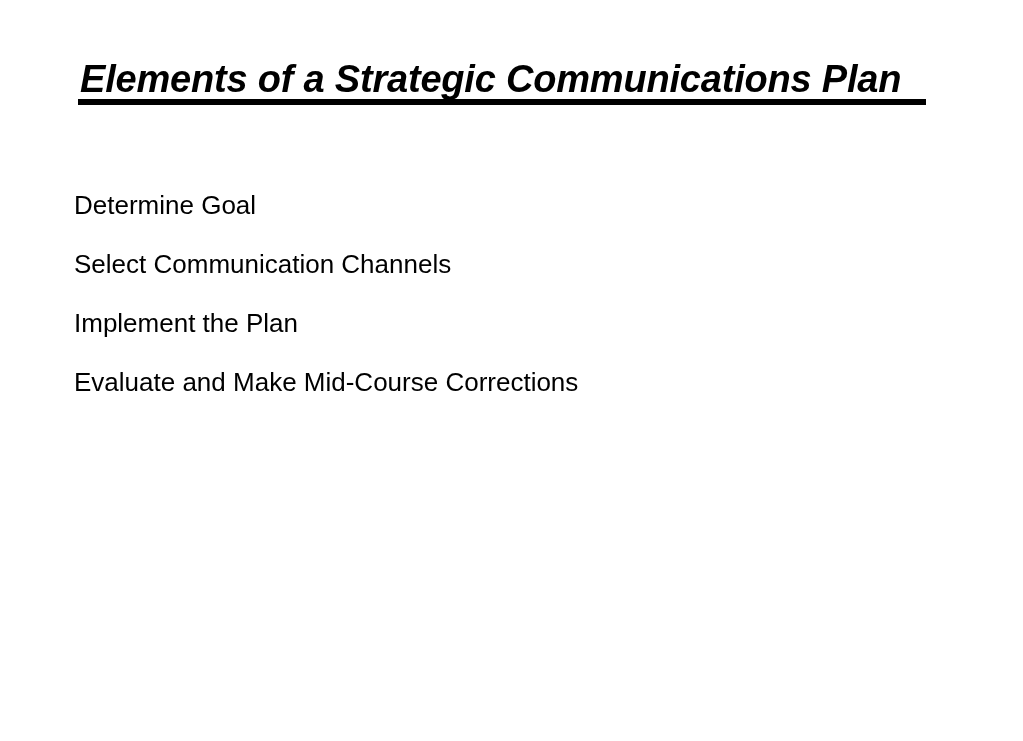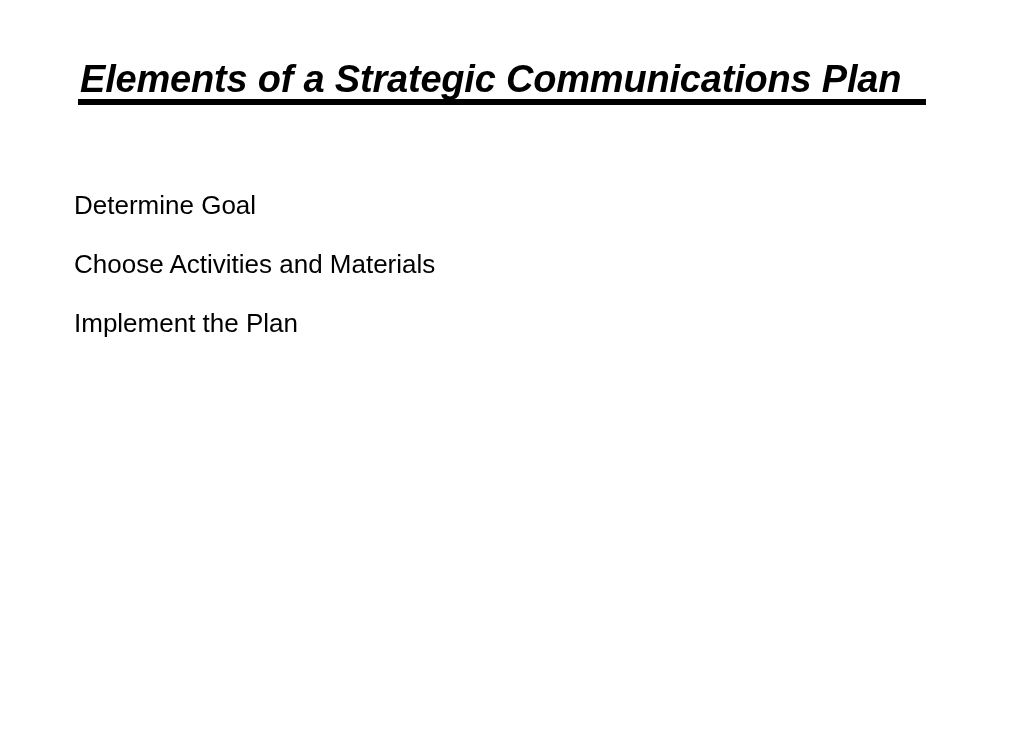--- a/index.html
+++ b/index.html
@@ -79,17 +79,18 @@
 
 <div class="slide">
 
   <div class="title-block">
     <h1 class="slide-title">Elements of a Strategic Communications Plan</h1>
     <div class="title-rule"></div>
   </div>
 
   <ul class="body-list">
     <li class="body-item">Determine Goal</li>
-    <li class="body-item">Choose Activities and Materials</li>
+    <li class="body-item">Select Communication Channels</li>
     <li class="body-item">Implement the Plan</li>
+    <li class="body-item">Evaluate and Make Mid-Course Corrections</li>
   </ul>
 
 </div>
 
 </body></html>

